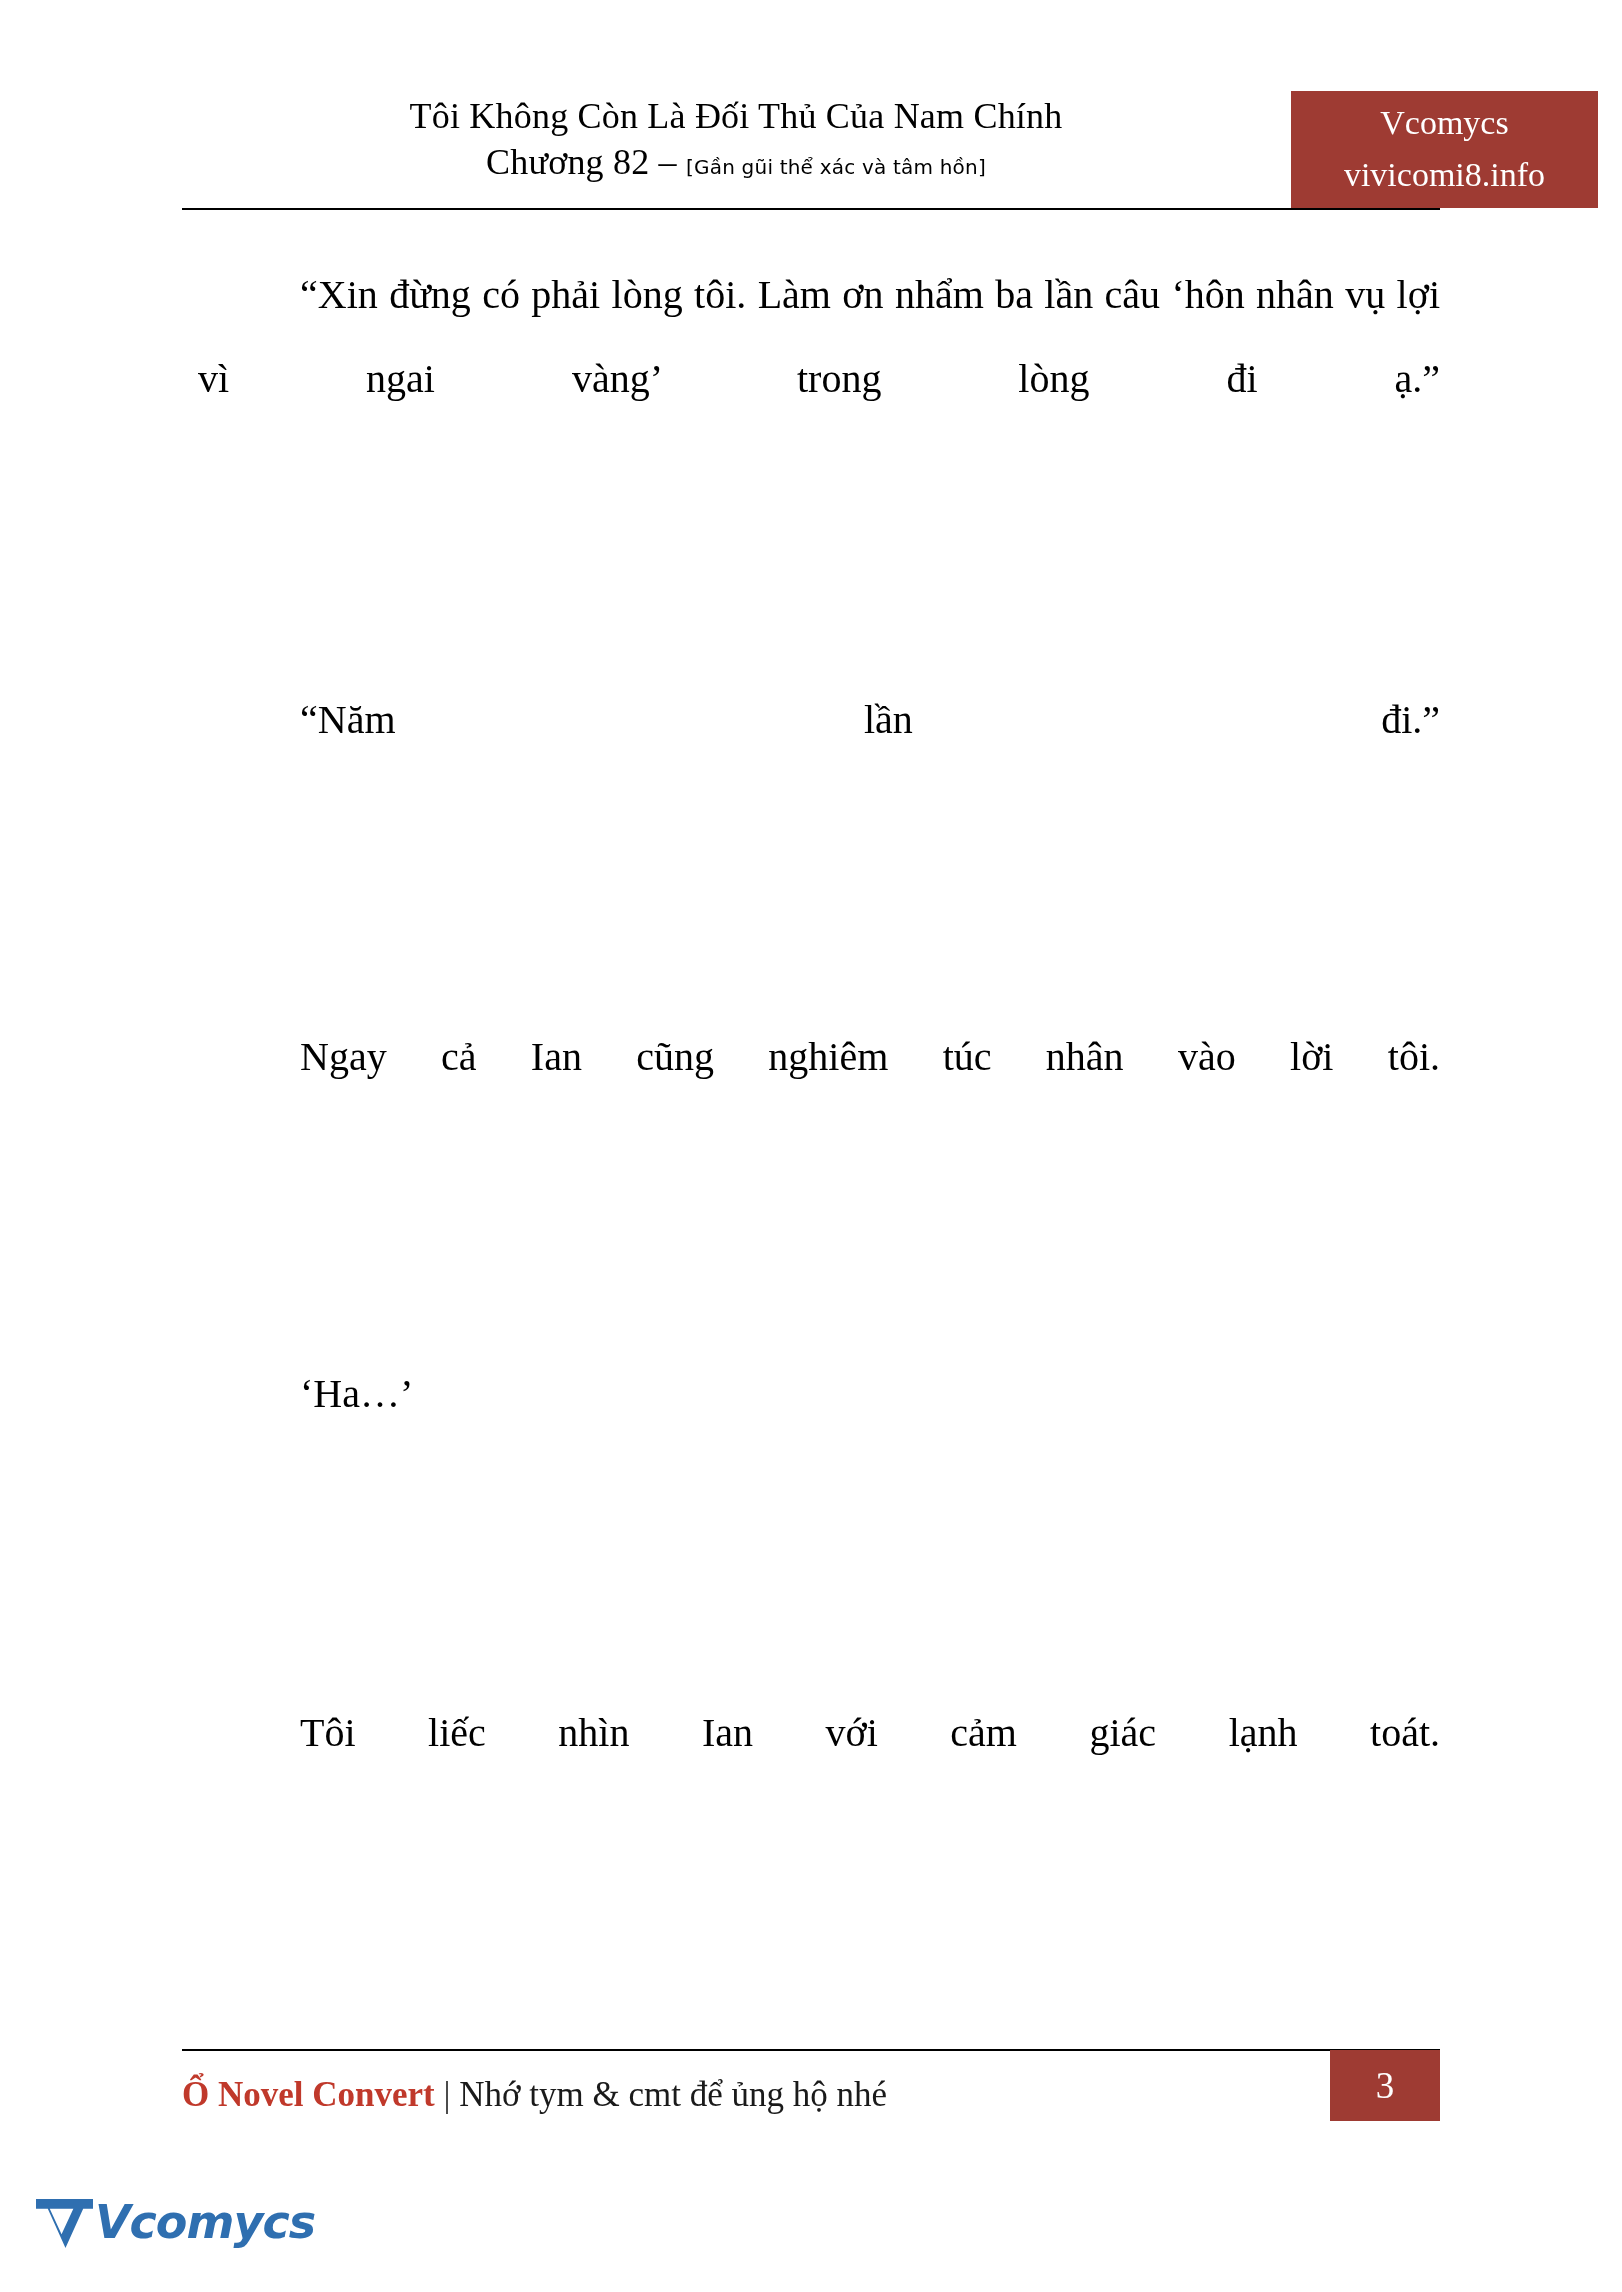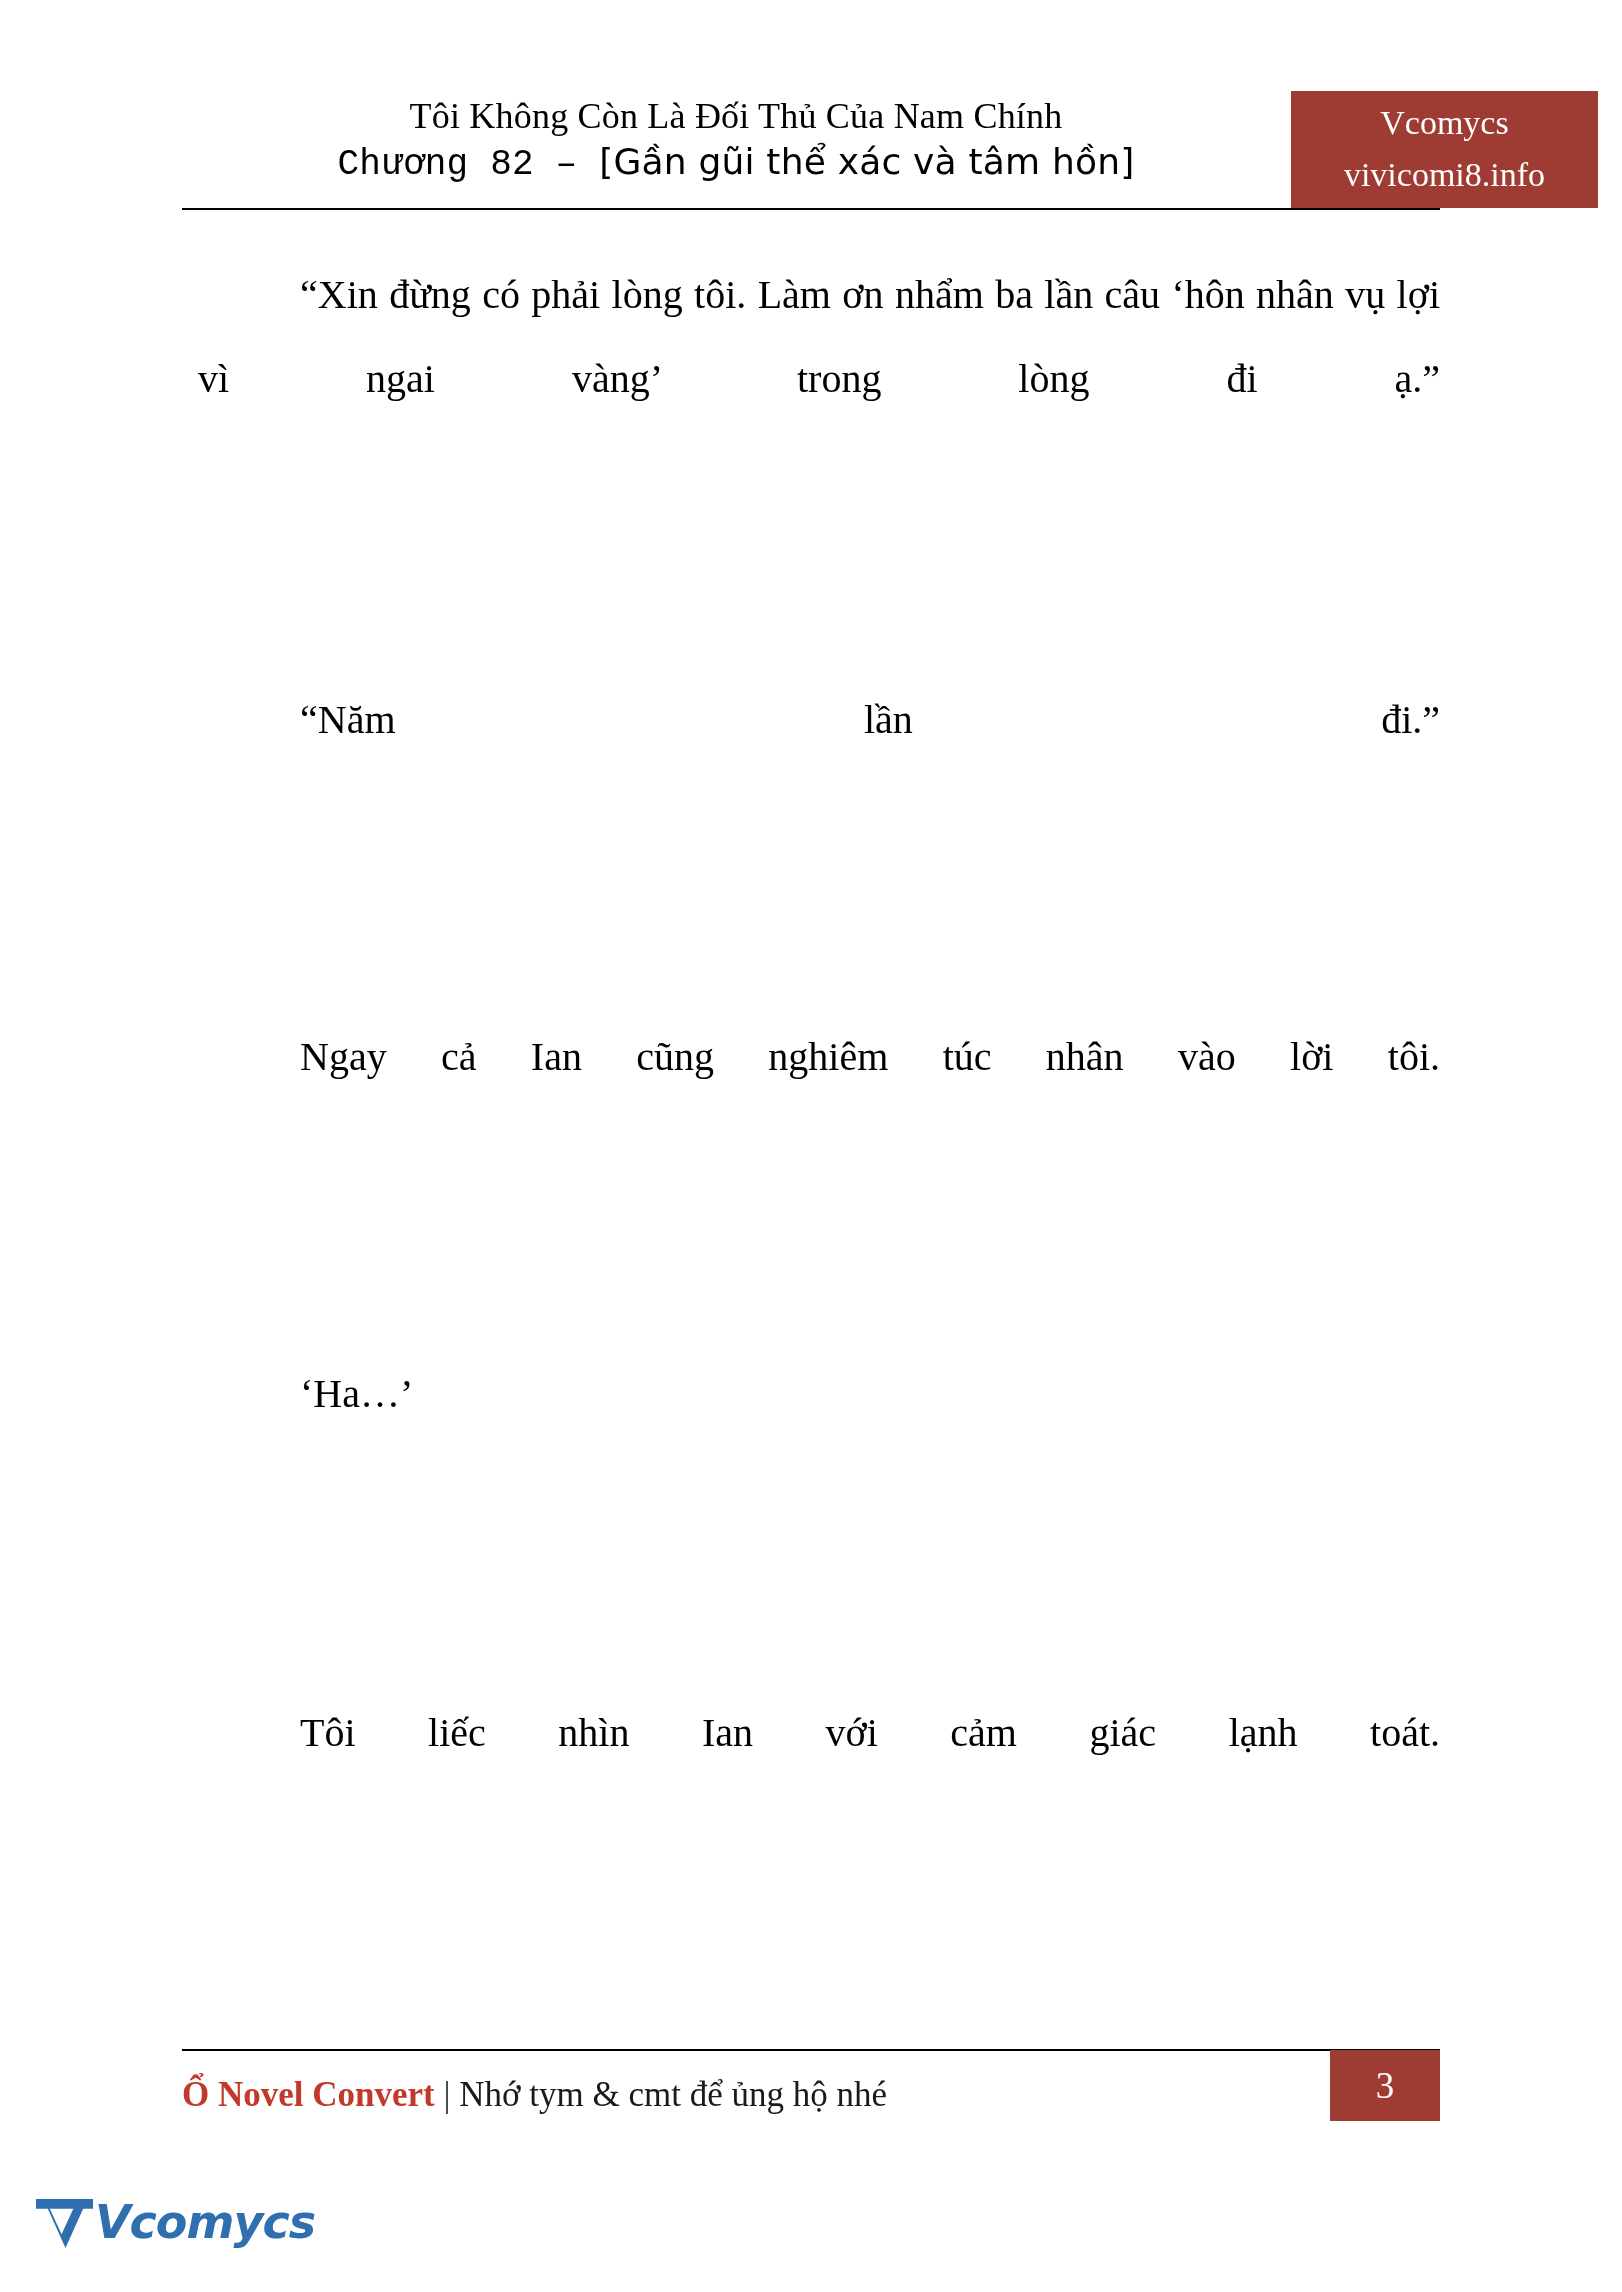--- a/index.html
+++ b/index.html
@@ -53,25 +53,25 @@
     letter-spacing: 0.2px;
     white-space: nowrap;
   }
   .header-line2 {
     font-size: 36px;
     line-height: 46px;
     letter-spacing: 0.2px;
     white-space: nowrap;
   }
   .header-line2 .chap {
-    font-family: Liberation Mono, monospace;
+    font-family: Liberation Serif, serif;
   }
   .header-line2 .brack {
     font-family: "DejaVu Sans", sans-serif;
-    font-size: 36px;
+    font-size: 20px;
   }
   .header-badge {
     position: absolute;
     left: 1109px;
     top: -2px;
     width: 307px;
     height: 117px;
     background: #9e3b33;
     color: #ffffff;
     text-align: center;

